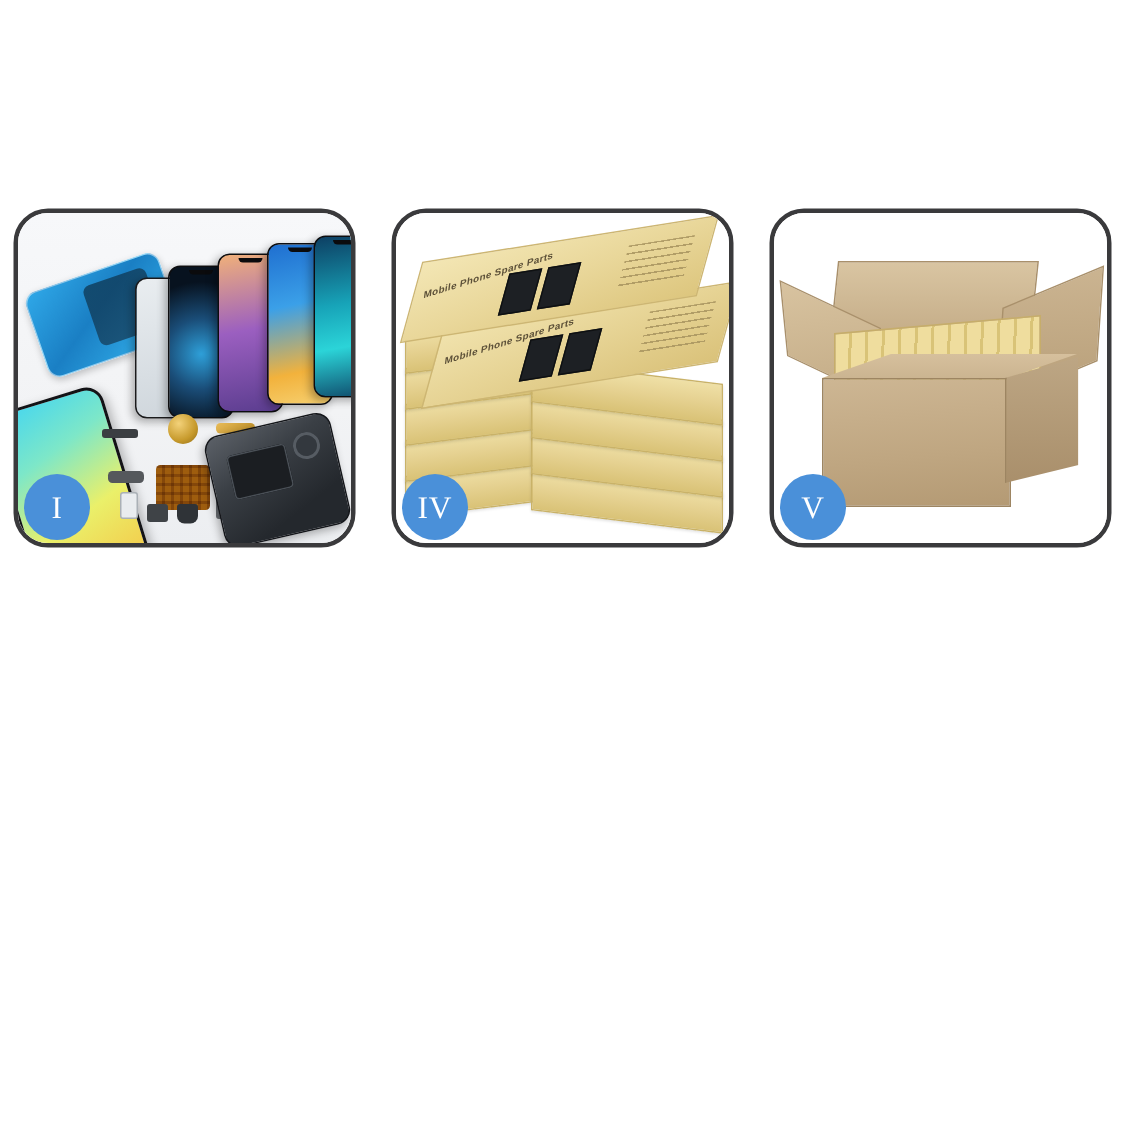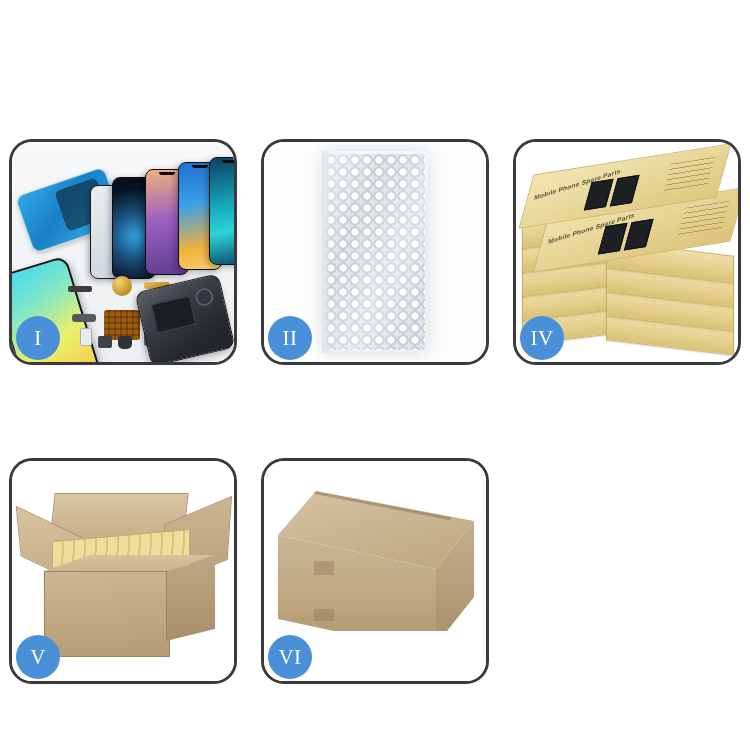--- a/index.html
+++ b/index.html
@@ -300,29 +300,20 @@
             <i class="screw" style="left:11px;top:5px;"></i>
             <i class="screw" style="left:4px;top:12px;"></i>
             <i class="screw" style="left:18px;top:13px;"></i>
           </div>
         </div>
         <div class="chassis"></div>
       </div>
       <div class="badge">I</div>
     </div>
 
-    <div class="card">
-      <div class="card-inner p2">
-        <div class="bubblewrap">
-          <div class="bubbles"></div>
-          <div class="bw-edge"></div>
-        </div>
-      </div>
-      <div class="badge">II</div>
-    </div>
 
 
     <div class="card">
       <div class="card-inner p4">
         <div class="stack">
           <div class="sbox sL" style="top:150px;"></div>
           <div class="sbox sR" style="top:160px;"></div>
           <div class="sbox sL" style="top:126px;"></div>
           <div class="sbox sR" style="top:136px;"></div>
           <div class="sbox sL" style="top:102px;"></div>
@@ -356,30 +347,15 @@
           <div class="flapR"></div>
           <div class="innerY"></div>
           <div class="c5top"></div>
           <div class="c5front"></div>
           <div class="c5side"></div>
         </div>
       </div>
       <div class="badge">V</div>
     </div>
 
-    <div class="card">
-      <div class="card-inner p6">
-        <div class="c6">
-          <div class="c6top">
-            <i class="c6seam"></i>
-          </div>
-          <div class="c6front">
-            <i class="c6tab" style="left:36px;top:26px;width:20px;height:14px;"></i>
-            <i class="c6tab" style="left:36px;top:74px;width:20px;height:12px;"></i>
-          </div>
-          <div class="c6side"></div>
-        </div>
-      </div>
-      <div class="badge">VI</div>
-    </div>
 
   </div>
 </div>
 
 </body></html>

